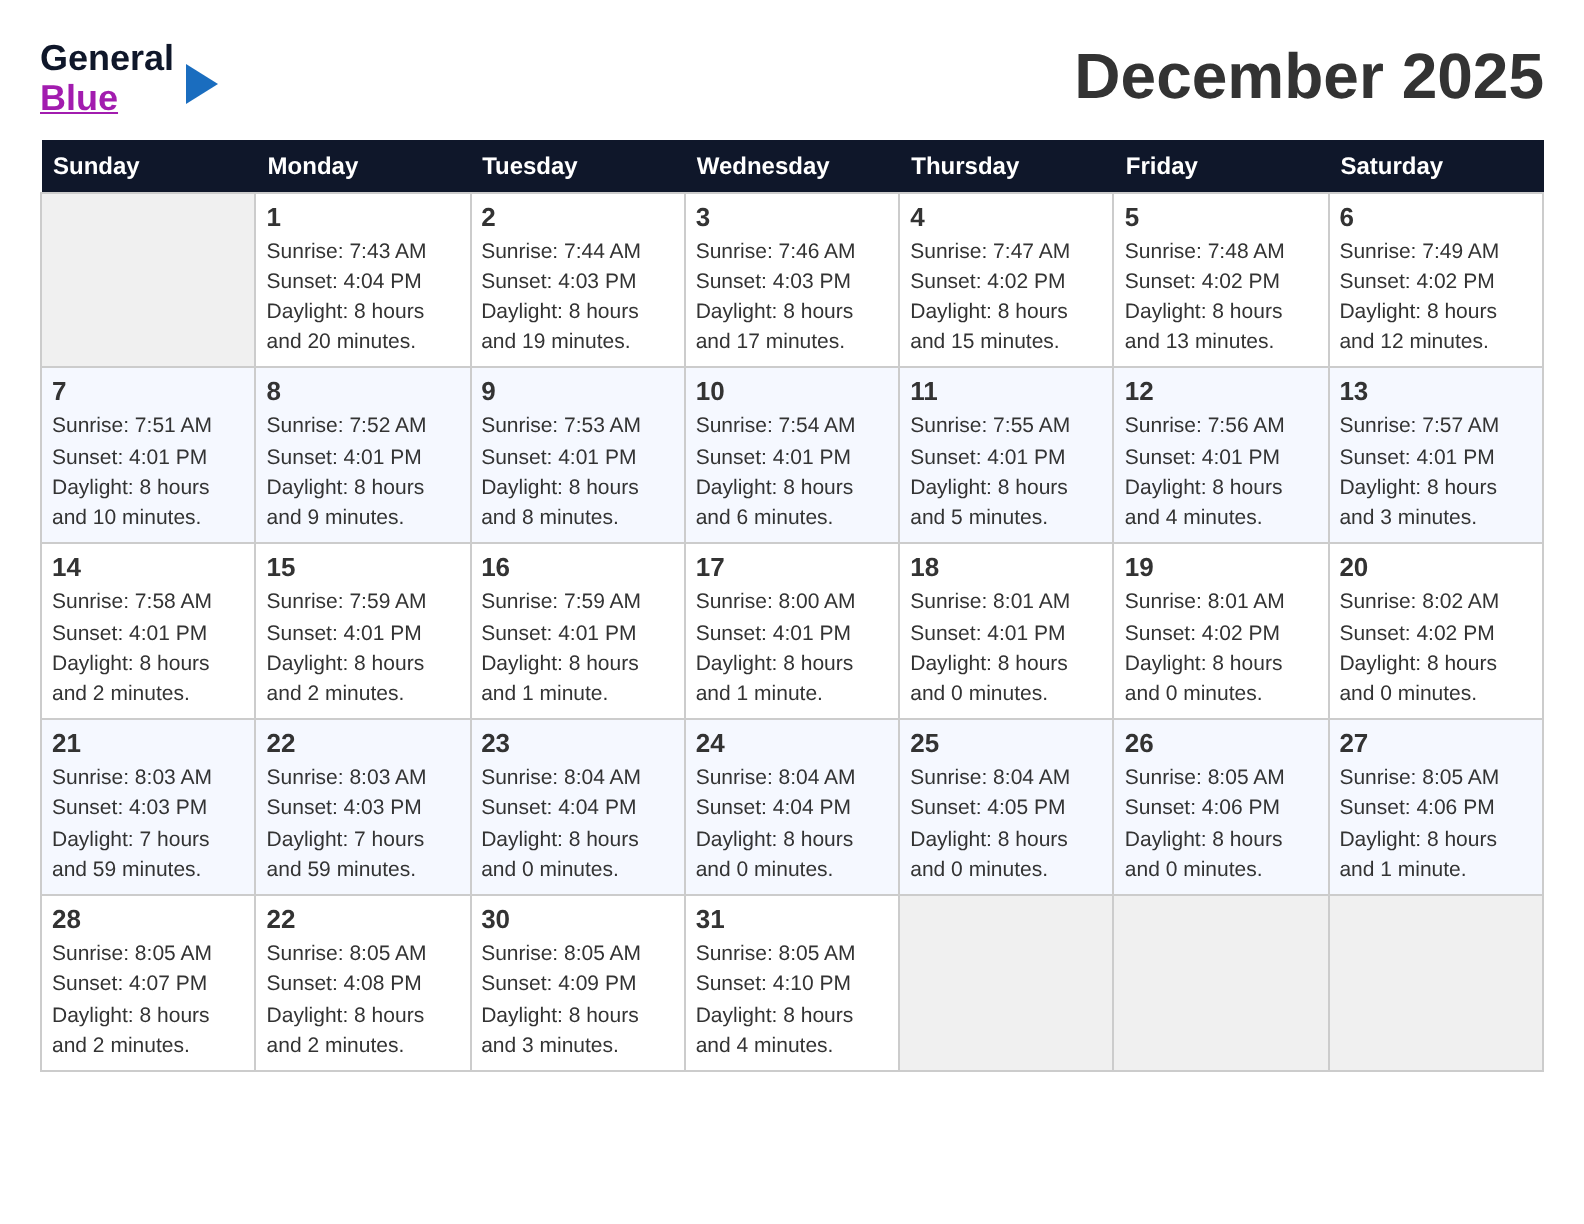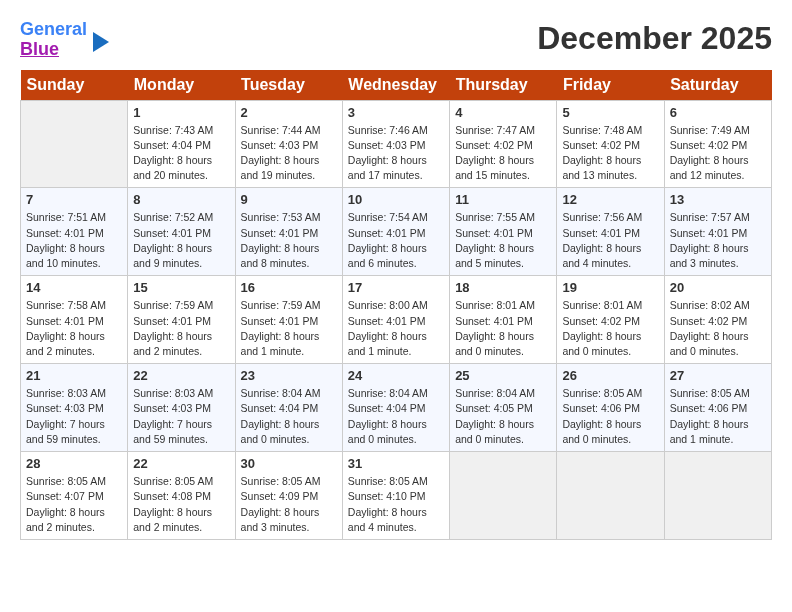--- a/index.html
+++ b/index.html
@@ -19,21 +19,21 @@
     .logo {
       display: flex;
       align-items: center;
       gap: 4px;
     }
     .logo-text {
       font-size: 18px;
       font-weight: bold;
       line-height: 1.1;
     }
-    .logo-text .general { color: #3b82f6; }
+    .logo-text .general { color: #0f172a; }
     .logo-text .blue { color: #a21caf; text-decoration: underline; }
     .logo-arrow {
       width: 0;
       height: 0;
       border-top: 10px solid transparent;
       border-bottom: 10px solid transparent;
       border-left: 16px solid #1a6dbf;
       margin-left: 2px;
       margin-top: 4px;
     }
@@ -48,25 +48,25 @@
     .location {
       font-size: 15px;
       color: #555;
     }
     table {
       width: 100%;
       border-collapse: collapse;
       font-size: 11px;
     }
     thead tr th {
-      background-color: #c2410c;
+      background-color: #0f172a;
       color: #fff;
       text-align: left;
       padding: 6px 6px;
-      font-size: 16px;
+      font-size: 12px;
       font-weight: bold;
     }
     tbody tr td {
       border: 1px solid #ccc;
       vertical-align: top;
       padding: 4px 5px;
       width: 107px;
       height: 80px;
       color: #333;
     }

